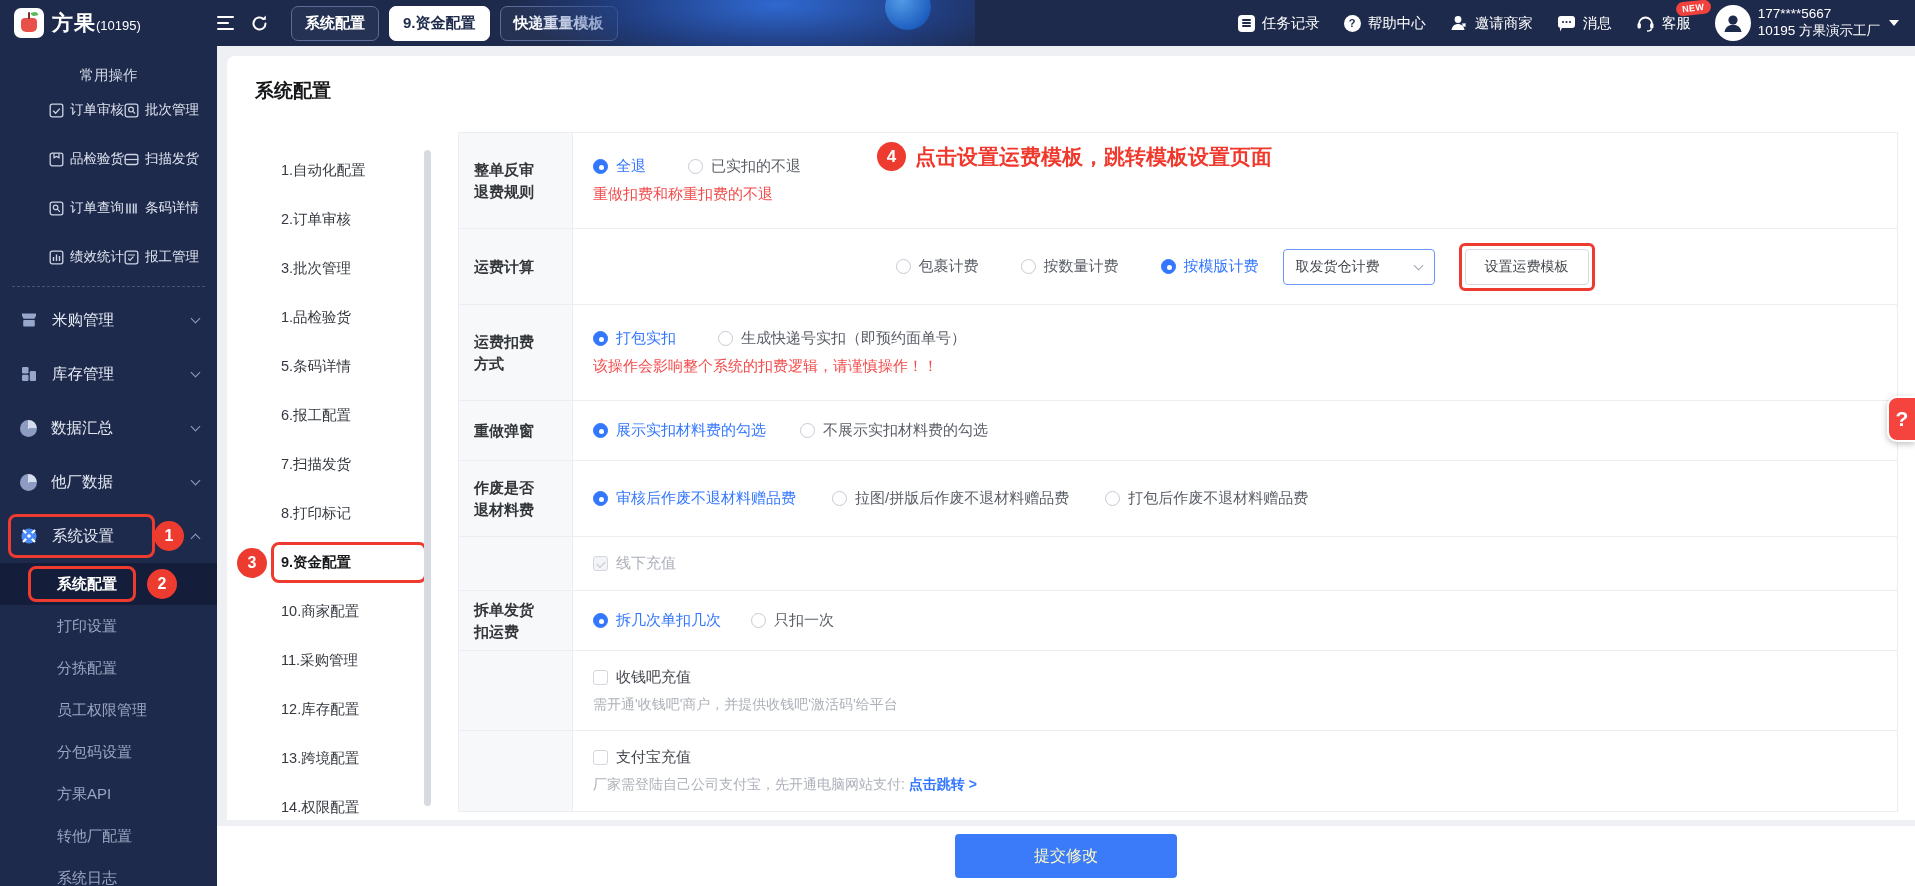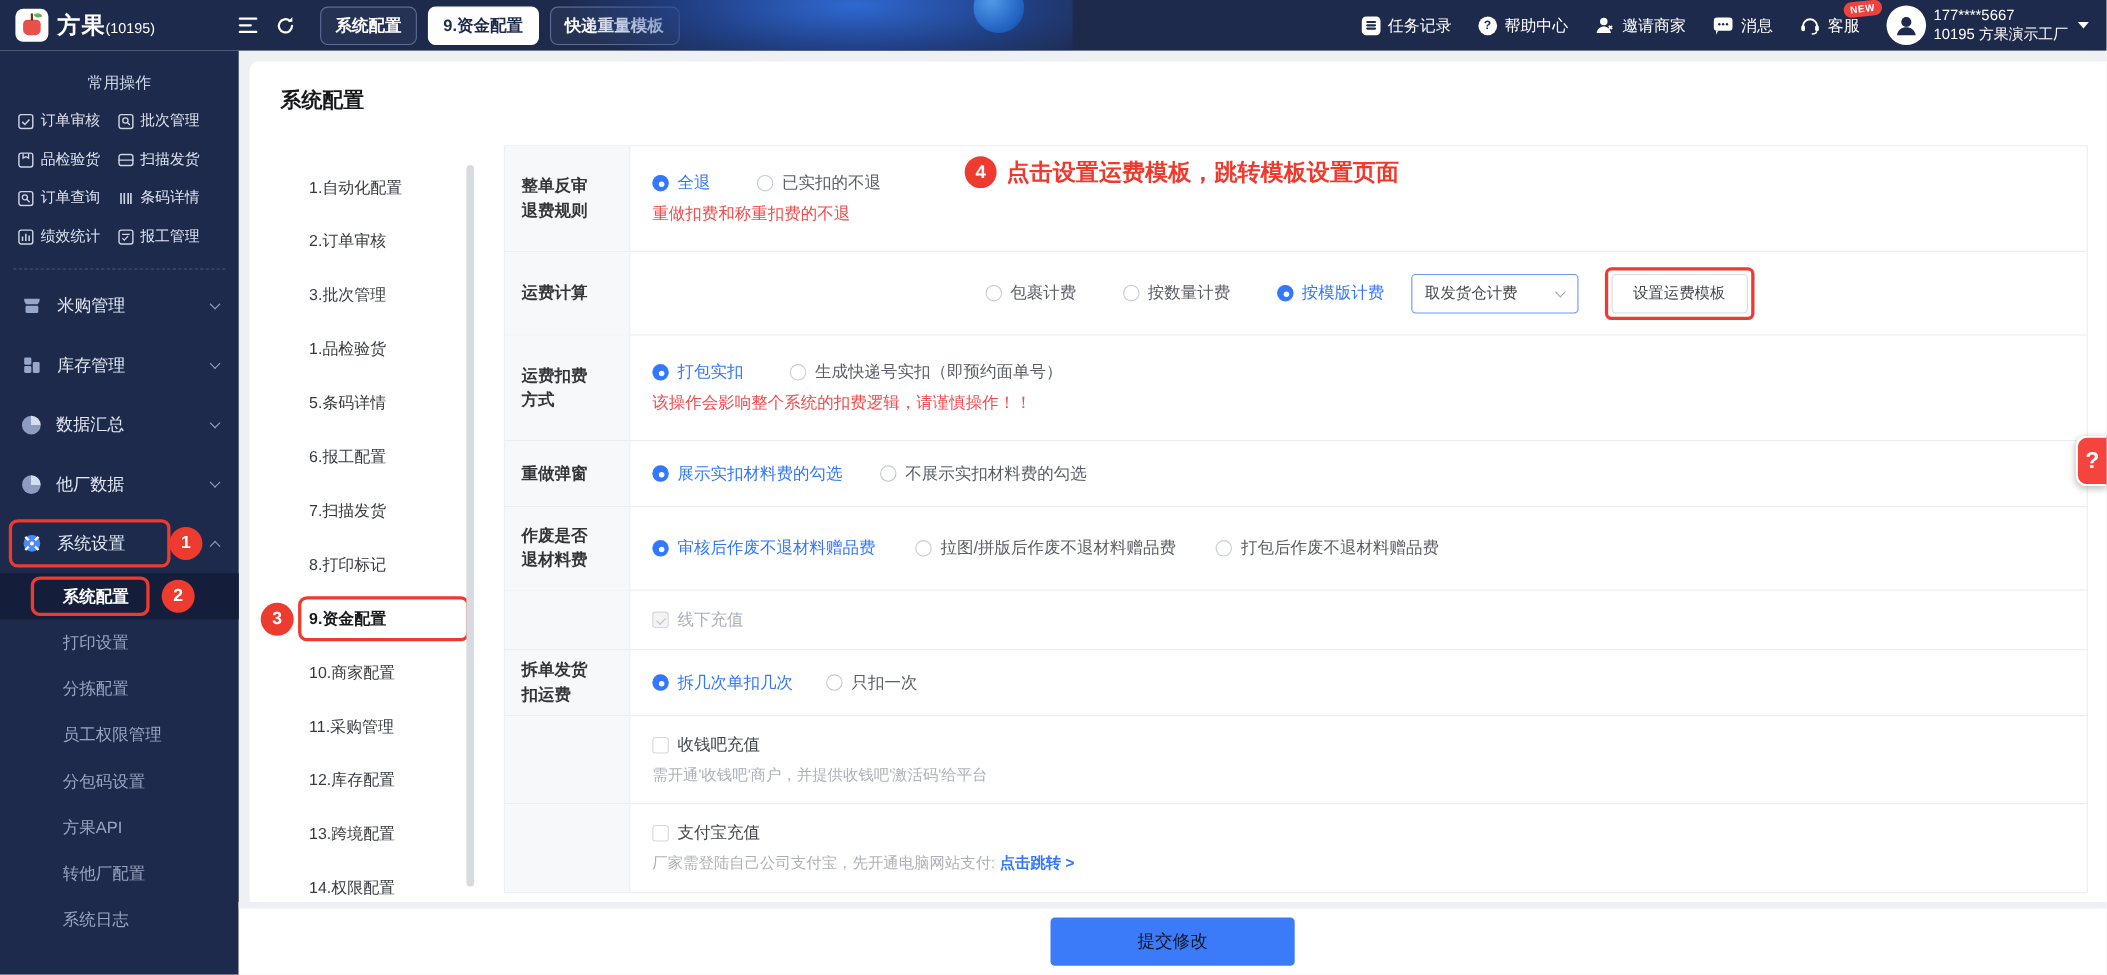--- a/index.html
+++ b/index.html
@@ -31,21 +31,21 @@
   .sq-ic { width:17px; height:17px; background:#fff; border-radius:4px; position:relative; display:flex; align-items:center; justify-content:center; color:#1e2a4c; font-size:11px; font-weight:bold; }
   .list-ic i { display:block; width:9px; height:1.6px; background:#1e2a4c; margin:1.2px 0; border-radius:1px; }
   .badge-new { position:absolute; top:-13px; right:-20px; background:#f0413c; color:#fff; font-size:9px; font-weight:bold; padding:2px 6px; border-radius:8px; transform:rotate(-6deg); letter-spacing:.5px; }
   .avatar { width:36px; height:36px; border-radius:50%; background:#fff; display:flex; align-items:center; justify-content:center; flex:0 0 auto; }
   .user-txt { font-size:13.5px; line-height:1.25; white-space:nowrap; }
   .caret-down { width:0; height:0; border-left:5px solid transparent; border-right:5px solid transparent; border-top:6px solid #fff; margin-left:2px; }
 
   
   .sidebar { position:absolute; top:46px; left:0; width:217px; bottom:0; background:#1e2a4c; color:#dde2ee; z-index:20; }
   .quick-title { text-align:center; font-size:14.5px; color:#cfd6e4; margin:20px 0 16px; }
-  .quick-grid { display:grid; grid-template-columns:1fr 1fr; row-gap:17px; padding:0 20px 0 16px; }
+  .quick-grid { display:grid; grid-template-columns:1fr 1fr; row-gap:31px; padding:0 20px 0 16px;margin-left:33px; }
   .quick-item { display:flex; align-items:center; gap:6px; font-size:13.5px; color:#dfe4ef; cursor:pointer; white-space:nowrap; }
   .quick-item svg { flex:0 0 auto; }
   .side-divider { border-top:1px dashed #46527c; margin:20px 12px 6px; }
   .menu-item { height:54px; display:flex; align-items:center; padding:0 18px 0 20px; gap:14px; font-size:15.5px; color:#e4e9f3; cursor:pointer; position:relative; }
   .menu-item .mlabel { flex:1; }
   .chev { display:inline-block; width:7px; height:7px; border-right:1.7px solid #8fa0c8; border-bottom:1.7px solid #8fa0c8; transform:rotate(45deg); margin-top:-3px; }
   .chev.up { transform:rotate(-135deg); margin-top:4px; }
   .pie-ic { width:17px; height:17px; border-radius:50%; background:conic-gradient(#d6dded 0 90deg, #8e9cc2 90deg 360deg); }
   .submenu-item { height:42px; display:flex; align-items:center; padding-left:57px; font-size:15px; color:#9aa5c1; cursor:pointer; position:relative; }
   .submenu-item.active { background:#141d3a; color:#fff; font-weight:bold; }
@@ -86,21 +86,21 @@
   .anno4 .anno-t { font-size:21px; font-weight:bold; color:#f0382c; white-space:nowrap; }
   .cb { width:15px; height:15px; border:1px solid #d4d7de; border-radius:3px; background:#fff; position:relative; flex:0 0 auto; }
   .cb.dis { background:#f2f4f6; }
   .cb.dis::after { content:""; position:absolute; left:3px; top:3.5px; width:7px; height:4px; border-left:1.8px solid #c0c4cc; border-bottom:1.8px solid #c0c4cc; transform:rotate(-45deg); }
   .cblabel { font-size:15px; color:#43474d; }
   .cblabel.dis { color:#abafb8; }
   .gray-note { font-size:14px; color:#adb1b9; }
   .blue-link { color:#3377ff; font-weight:bold; font-size:14px; cursor:pointer; }
 
   .footer { position:absolute; left:217px; right:0; bottom:0; height:66px; background:#fff; border-top:6px solid #eef0f3; display:flex; align-items:center; justify-content:center; z-index:25; }
-  .submit-btn { width:222px; height:44px; background:#3b7bfa; color:#0f172a; font-size:16px; border:none; border-radius:4px; cursor:pointer; font-family:inherit; }
+  .submit-btn { width:222px; height:44px; background:#3b7bfa; color:#fef9c3; font-size:16px; border:none; border-radius:4px; cursor:pointer; font-family:inherit; }
 
   .help-tab { position:absolute; right:0; top:396px; width:28px; height:46px; background:#f5433e; border:2px solid #fff; border-right:none; border-radius:10px 0 0 10px; color:#fff; font-size:21px; font-weight:bold; display:flex; align-items:center; justify-content:center; cursor:pointer; box-shadow:0 2px 6px rgba(0,0,0,.25); z-index:40; }
 </style>
 </head>
 <body>
 
 <div class="topbar">
   <div class="banner">
     <div class="glow-circle"></div>
   </div>

